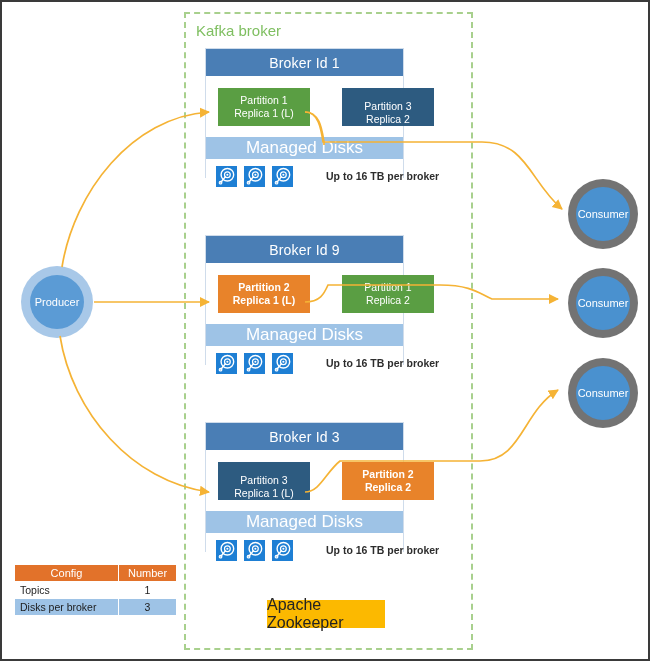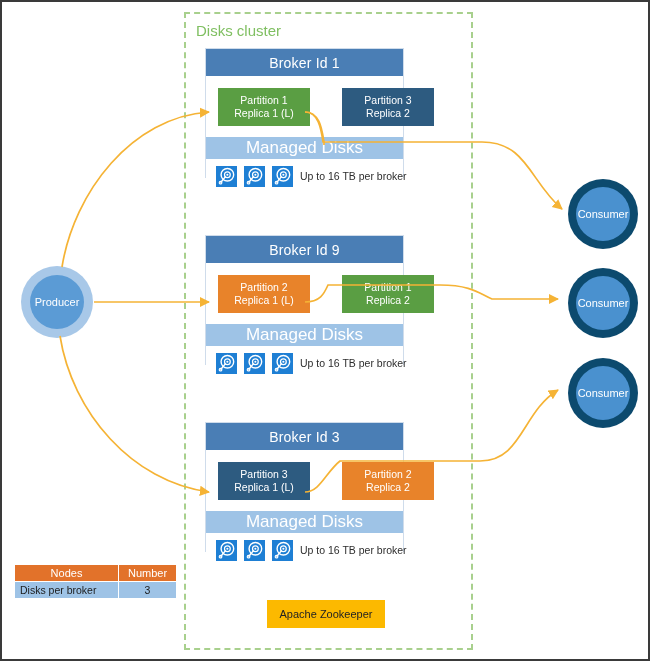--- a/index.html
+++ b/index.html
@@ -84,22 +84,22 @@
     text-align: center;
     display: flex;
     flex-direction: column;
     align-items: center;
     justify-content: center;
     box-sizing: border-box;
   }
   .partition.left  { left: 12px; }
   .partition.right { left: 136px; }
   .p-green { background: #5a9e43; }
-  .p-orange{ background: #e8832a; }
-  .p-dark  { background: #2d5b80; }
+  .p-orange{ background: #e8832a; font-weight: bold; }
+  .p-dark  { background: #2d5b80; justify-content: flex-end; }
   .disks-header {
     height: 22px;
     background: #9ec3e6;
     color: #ffffff;
     font-size: 17px;
     display: flex;
     align-items: center;
     justify-content: center;
   }
   .disks-row {
@@ -111,32 +111,34 @@
   }
   .disk-icon {
     width: 21px;
     height: 21px;
     margin-right: 7px;
     flex: 0 0 auto;
   }
   .disk-cap {
     font-size: 10.5px;
     color: #2d2d2d;
+    margin-left: 26px;
     white-space: nowrap;
+    font-weight: bold;
   }
   
   .zookeeper {
     position: absolute;
     left: 265px;
     top: 598px;
     width: 118px;
     height: 28px;
     background: #fcb900;
     color: #232323;
-    font-size: 11px;
+    font-size: 16px;
     display: flex;
     align-items: center;
     justify-content: center;
     z-index: 3;
   }
   
   .node {
     position: absolute;
     border-radius: 50%;
     display: flex;
@@ -154,21 +156,21 @@
     height: 54px;
     border-radius: 50%;
     background: #5b9bd5;
     display: flex;
     align-items: center;
     justify-content: center;
   }
   .consumer {
     width: 70px;
     height: 70px;
-    background: #0c4a6e;
+    background: #737373;
   }
   .consumer .inner {
     width: 54px;
     height: 54px;
     border-radius: 50%;
     background: #4a91cf;
     display: flex;
     align-items: center;
     justify-content: center;
   }
@@ -212,21 +214,21 @@
   .config-table tr.odd td  { background: #ffffff; }
   .config-table tr.even td { background: #9ec3e6; }
   .config-table { border: 1px solid #c8c8c8; }
 </style>
 </head>
 <body>
 
 <div id="canvas">
 
   <div class="cluster-frame"></div>
-  <div class="cluster-title">Disks cluster</div>
+  <div class="cluster-title">Kafka broker</div>
 
   <div class="broker" style="top:46px; height:130px;">
     <div class="broker-header">Broker Id 1</div>
     <div class="partition-row">
       <div class="partition left p-green">
         <span>Partition 1</span>
         <span>Replica 1 (L)</span>
       </div>
       <div class="partition right p-dark">
         <span>Partition 3</span>
@@ -392,25 +394,29 @@
     <path d="M 303,300 C 318,300 322,292 326,283 L 438,283
              C 470,283 478,292 490,297 L 556,297" fill="none" stroke="#f5b335" stroke-width="1.7" marker-end="url(#ah)"></path>
 
     <path d="M 303,490 C 318,490 324,470 338,459 L 478,459
              C 520,459 520,410 556,388" fill="none" stroke="#f5b335" stroke-width="1.7" marker-end="url(#ah)"></path>
   </svg>
 
   <table class="config-table">
     <thead>
       <tr>
-        <th>Nodes</th>
+        <th>Config</th>
         <th>Number</th>
       </tr>
     </thead>
     <tbody>
+      <tr class="odd">
+        <td class="k">Topics</td>
+        <td class="v">1</td>
+      </tr>
       <tr class="even">
         <td class="k">Disks per broker</td>
         <td class="v">3</td>
       </tr>
     </tbody>
   </table>
 
 </div>
 
 </body></html>

